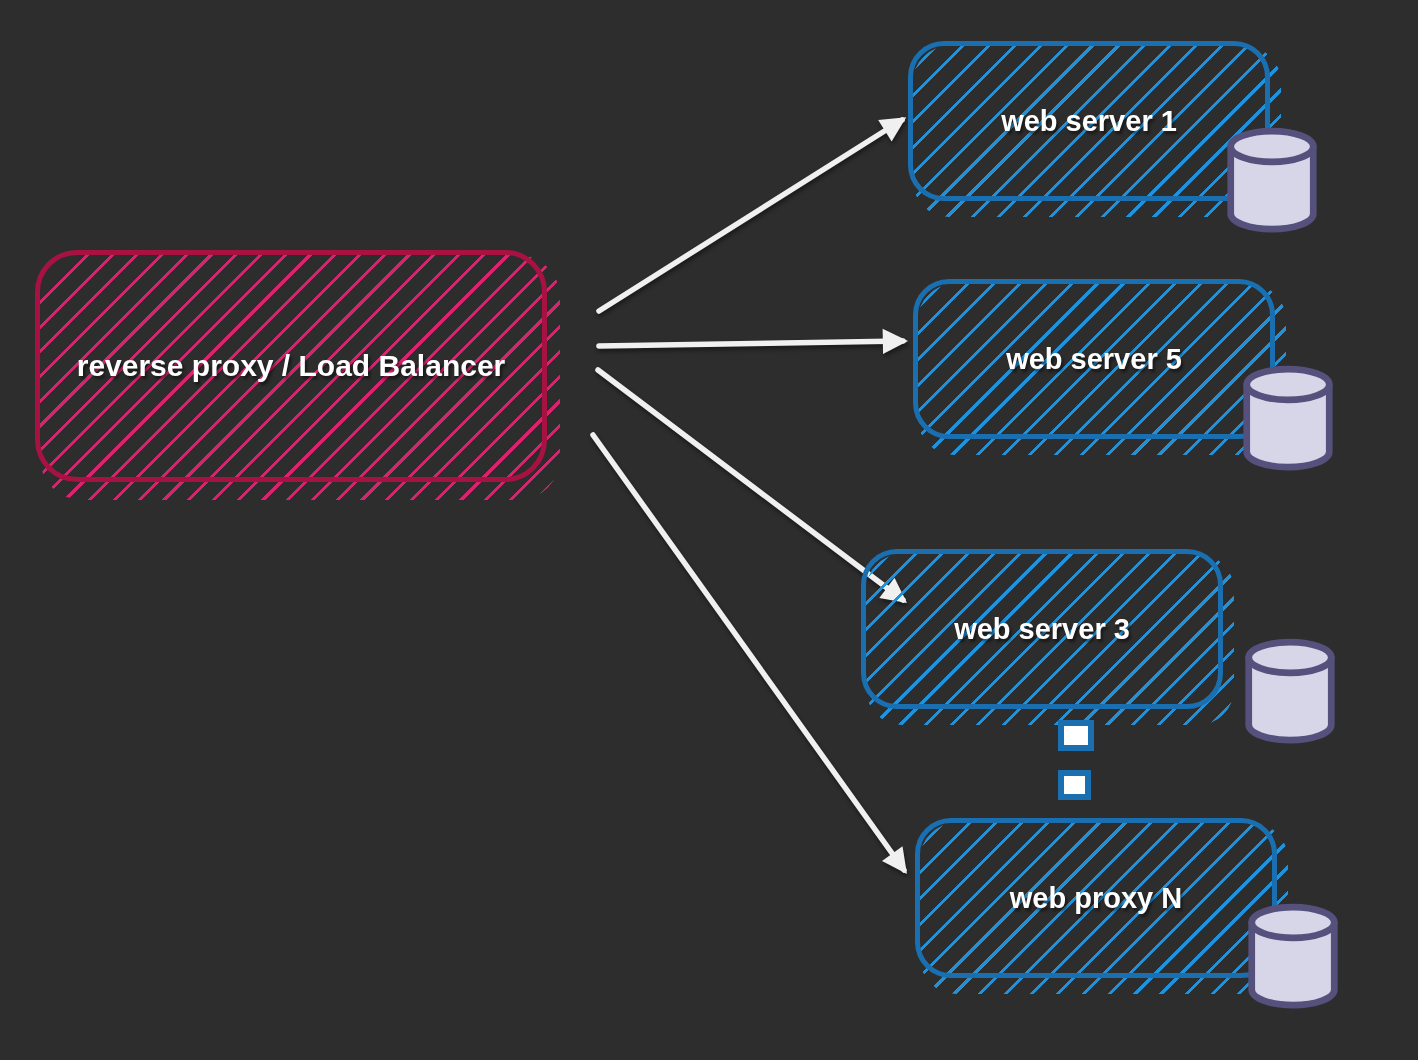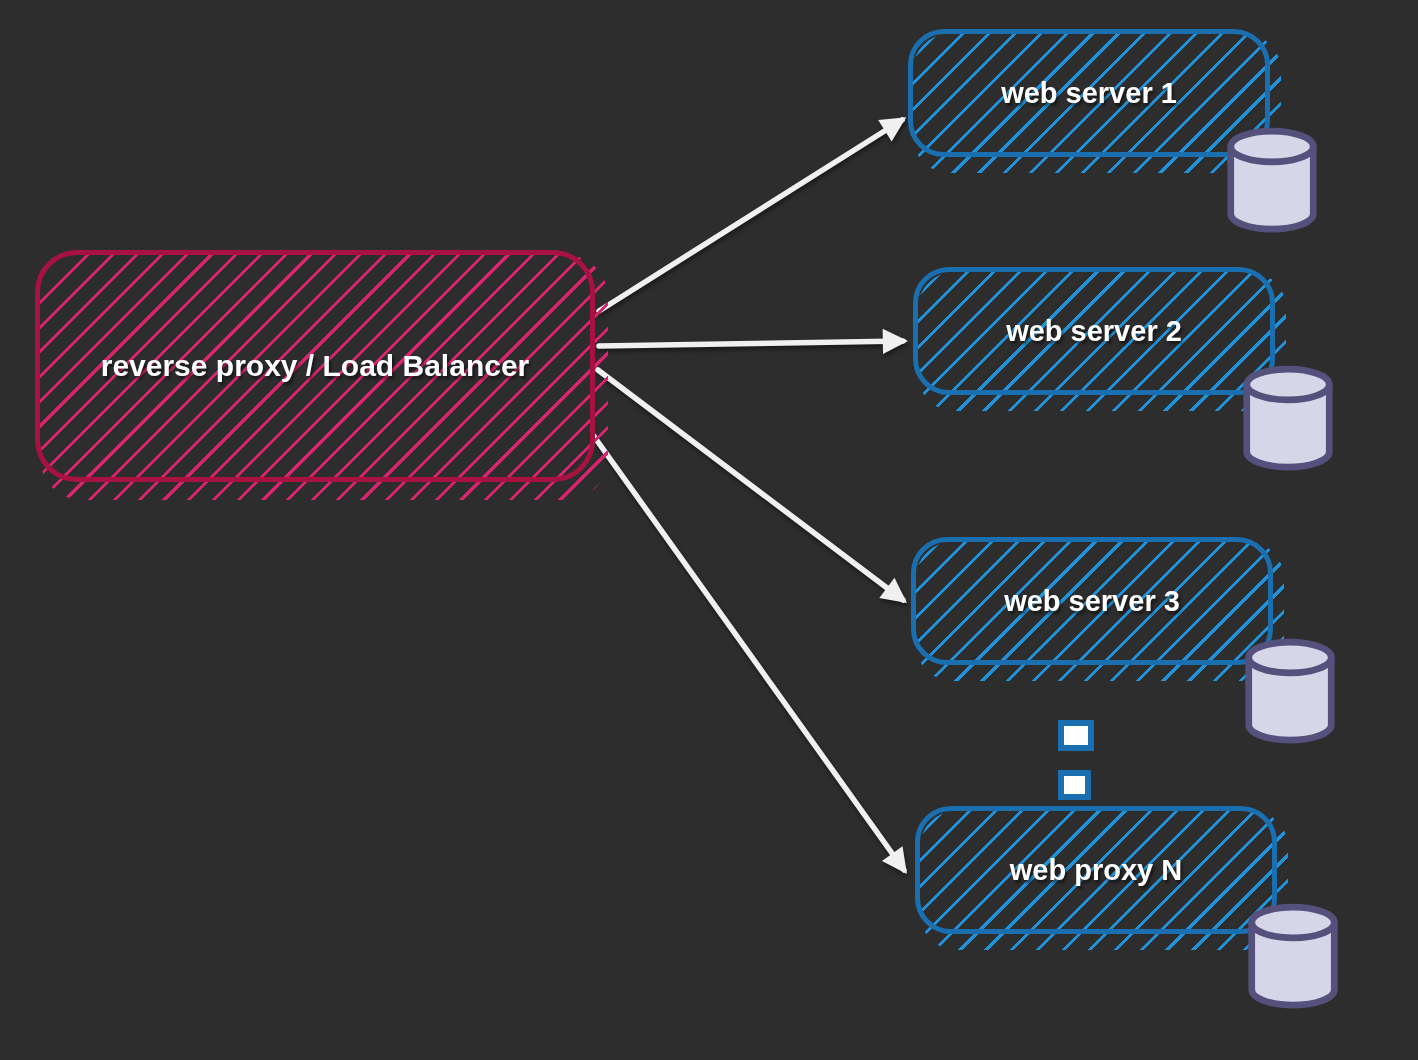--- a/index.html
+++ b/index.html
@@ -32,41 +32,41 @@
     position:absolute;inset:0;
     display:flex;flex-direction:column;align-items:center;justify-content:center;
     color:var(--label-text);
     font-weight:bold;
     text-align:center;
     text-shadow:2px 3px 3px rgba(0,0,0,.5);
     line-height:1.45;
   }
 
   
-  .proxy{left:35px;top:250px;width:560px;height:232px;padding-left:12px;}
+  .proxy{left:35px;top:250px;width:512px;height:232px;padding-left:12px;}
   .proxy .hatch{
     left:5px;top:5px;right:-13px;bottom:-18px;
     border-radius:42px;
     background:repeating-linear-gradient(135deg,transparent 0 14.5px,var(--proxy-hatch) 14.5px 17.5px);
   }
   .proxy .frame{border:5px solid var(--proxy-border);border-radius:42px;}
   .proxy .label{font-size:30px;}
 
   
-  .server{width:362px;height:128px;}
+  .server{width:362px;height:160px;margin-top:12px;}
   .server .hatch{
     left:5px;top:5px;right:-11px;bottom:-16px;
     border-radius:36px;
     background:repeating-linear-gradient(135deg,transparent 0 15.3px,var(--server-hatch) 15.3px 18.3px);
   }
   .server .frame{border:5px solid var(--server-border);border-radius:36px;}
   .server .label{font-size:29px;}
   .server-1{left:908px;top:29px;}
   .server-2{left:913px;top:267px;}
-  .server-3{left:911px;top:537px;}
+  .server-3{left:861px;top:537px;}
   .server-n{left:915px;top:806px;}
 
   
   .db{position:absolute;width:96px;height:112px;overflow:visible;}
   .db-body,.db-top{fill:var(--db-fill);stroke:var(--db-stroke);stroke-width:7;stroke-linejoin:round;}
   .db-1{left:1224px;top:127px;}
   .db-2{left:1240px;top:365px;}
   .db-3{left:1242px;top:638px;}
   .db-4{left:1245px;top:903px;}
 
@@ -115,21 +115,21 @@
 
   <div class="node server server-1">
     <div class="hatch"></div>
     <div class="frame"></div>
     <div class="label">web server 1</div>
   </div>
 
   <div class="node server server-2">
     <div class="hatch"></div>
     <div class="frame"></div>
-    <div class="label">web server 2</div>
+    <div class="label">web server 5</div>
   </div>
 
   <div class="node server server-3">
     <div class="hatch"></div>
     <div class="frame"></div>
     <div class="label">web server 3</div>
   </div>
 
   <div class="node server server-n">
     <div class="hatch"></div>

